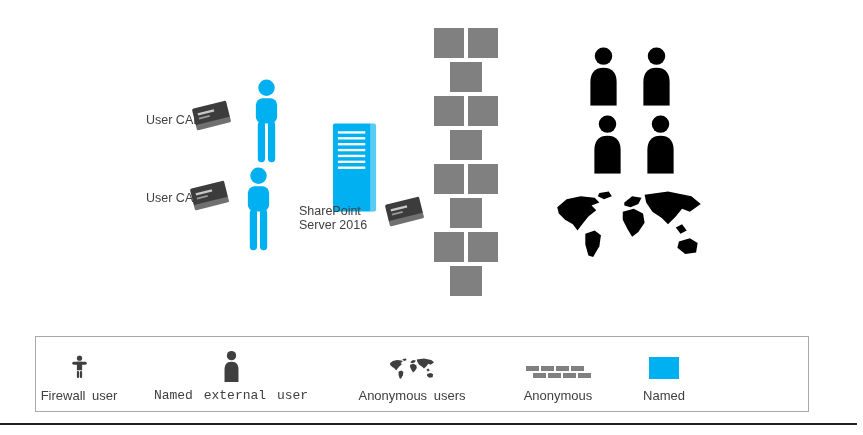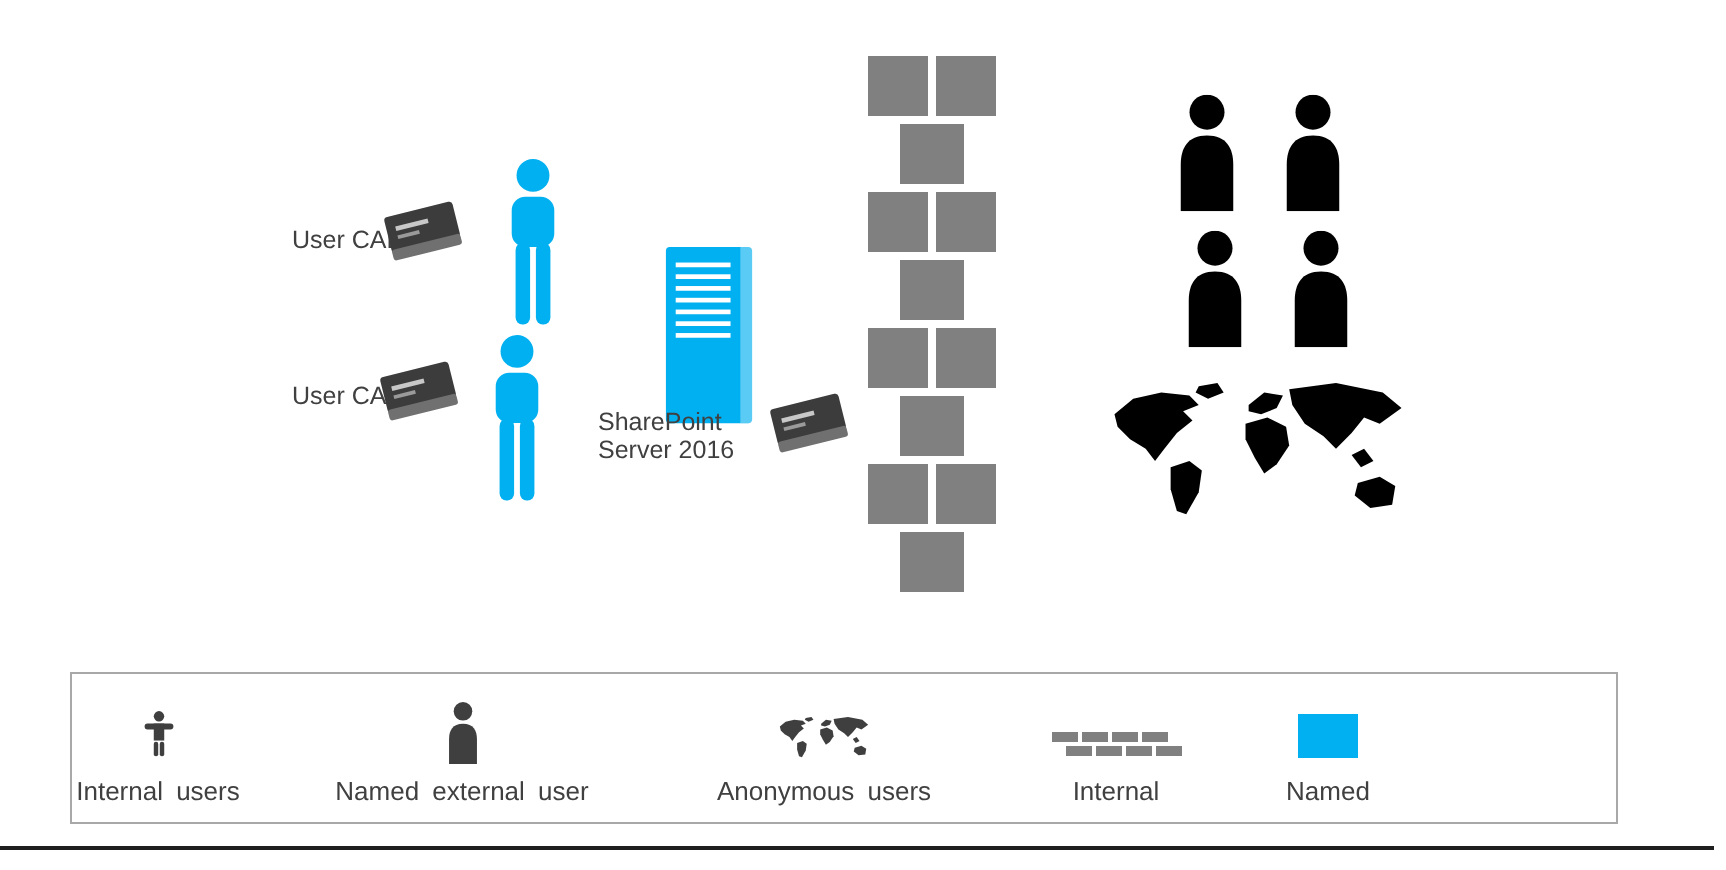--- a/index.html
+++ b/index.html
@@ -40,21 +40,21 @@
   .bp1{left:586px;top:46px;}
   .bp2{left:639px;top:46px;}
   .bp3{left:590px;top:114px;}
   .bp4{left:643px;top:114px;}
 
   .worldmap{position:absolute;left:551px;top:189px;width:156px;height:80px;fill:var(--no-access);}
 
   .legend{position:absolute;left:35px;top:336px;width:772px;height:74px;border:1px solid #a8a8a8;background:#fff;}
   .litem{position:absolute;top:6px;height:60px;display:flex;flex-direction:column;align-items:center;justify-content:flex-end;gap:6px;}
   .li-internal{left:0px;width:86px;}
-  .li-named{left:120px;width:150px;}
+  .li-named{left:120px;width:150px;font-family:Liberation Mono, monospace;}
   .li-anon{left:312px;width:128px;}
   .li-fw{left:478px;width:88px;}
   .li-access{left:592px;width:72px;}
   .li-no{left:688px;width:82px;}
   .llabel{font-size:13px;color:var(--text);white-space:nowrap;word-spacing:3px;}
   .licon{fill:var(--legend-icon);}
 
   .fw-icon{display:flex;flex-direction:column;gap:2px;align-items:flex-start;margin-bottom:4px;}
   .fw-icon .row{display:flex;gap:2px;}
   .fw-icon .row.offset{margin-left:7px;}
@@ -196,21 +196,21 @@
   <svg class="worldmap" viewBox="0 0 200 100">
       <use href="#sym-map"></use>
     </svg>
 
   <div class="legend">
 
     <div class="litem li-internal">
       <svg class="licon" viewBox="0 0 26 36" style="width:17px;height:30px">
           <use href="#sym-person-arms"></use>
         </svg>
-      <div class="llabel">Internal users</div>
+      <div class="llabel">Firewall user</div>
     </div>
 
     <div class="litem li-named">
       <svg class="licon" viewBox="0 0 36 60" style="width:19px;height:31px">
           <use href="#sym-person-solid"></use>
         </svg>
       <div class="llabel">Named external user</div>
     </div>
 
     <div class="litem li-anon">
@@ -228,21 +228,21 @@
             <span></span>
             <span></span>
           </div>
         <div class="row offset">
             <span></span>
             <span></span>
             <span></span>
             <span></span>
           </div>
       </div>
-      <div class="llabel">Internal</div>
+      <div class="llabel">Anonymous</div>
     </div>
 
     <div class="litem li-access">
       <div class="swatch sw-access"></div>
       <div class="llabel">Named</div>
     </div>
 
 
   </div>
 

